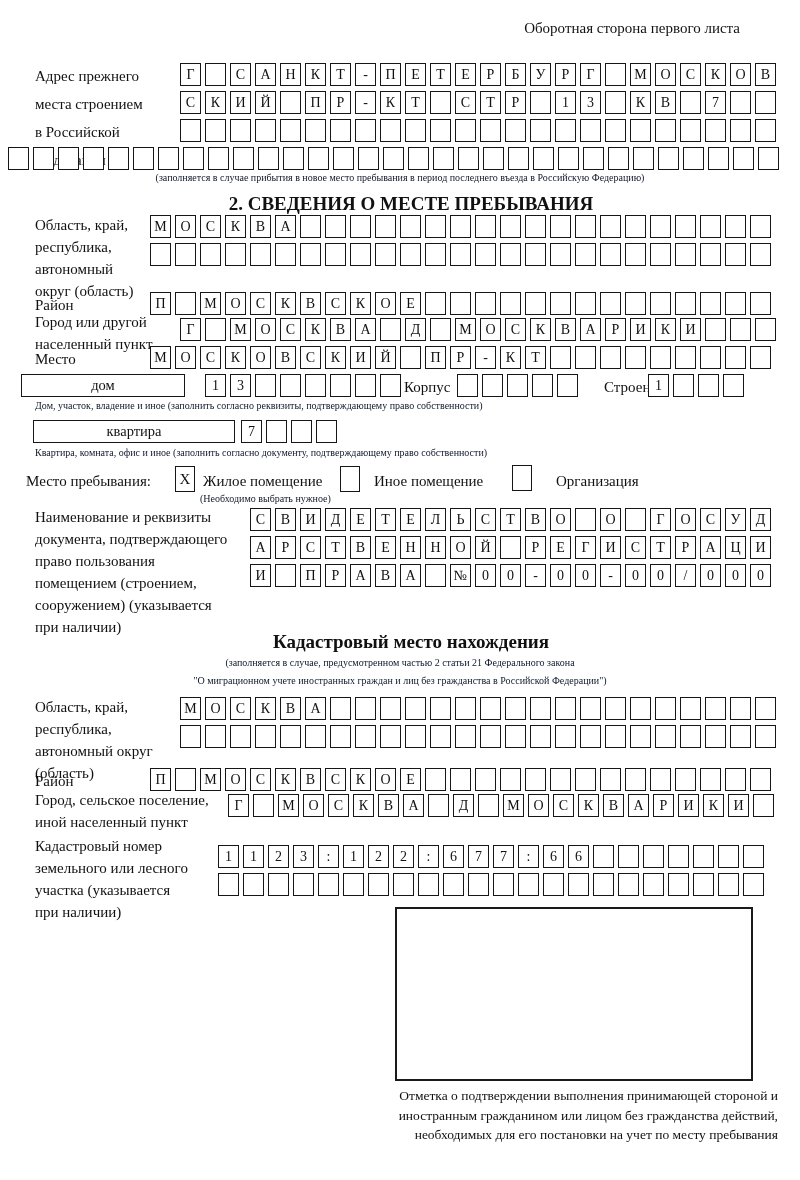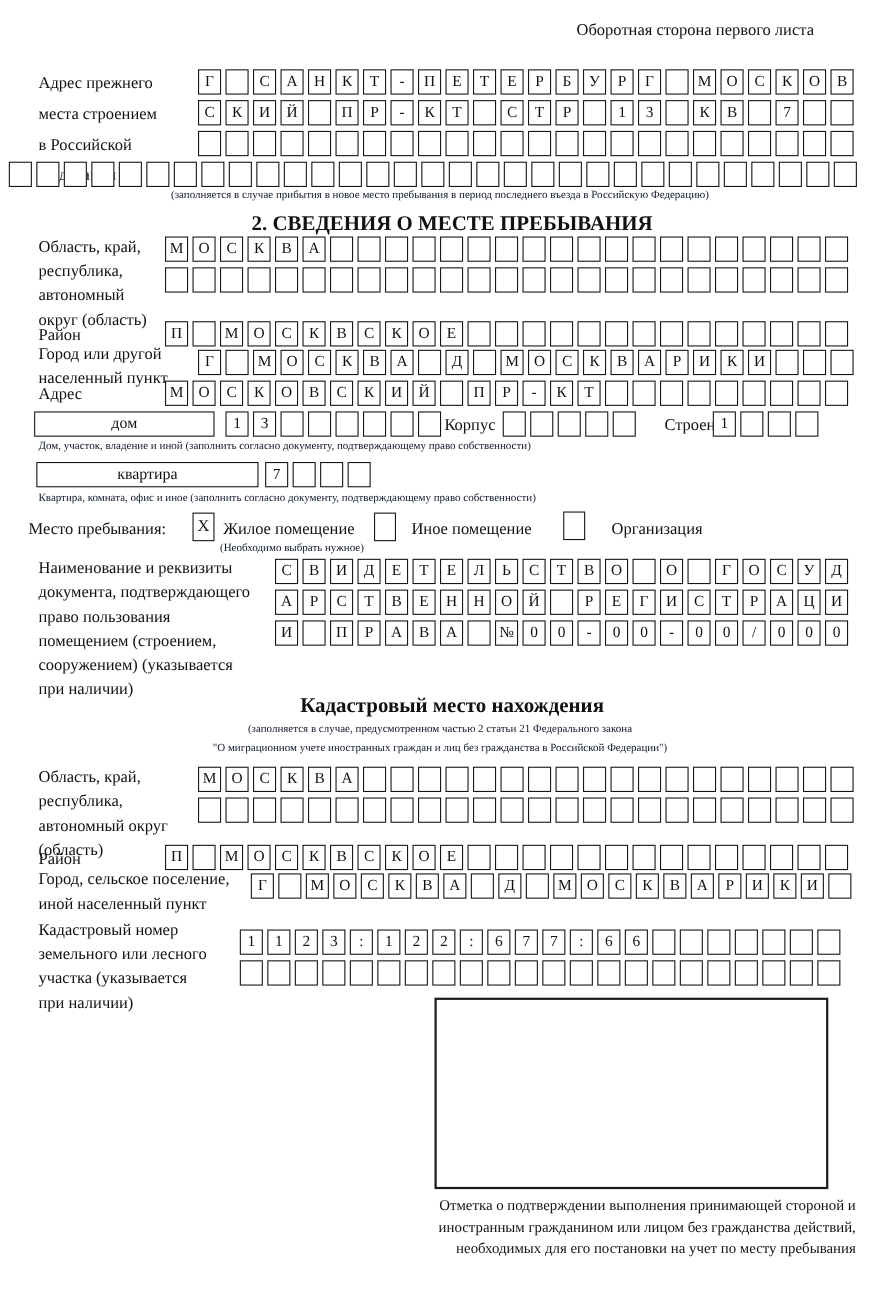--- a/index.html
+++ b/index.html
@@ -263,21 +263,21 @@
       <span class="cell">А</span>
       <span class="cell">Р</span>
       <span class="cell">И</span>
       <span class="cell">К</span>
       <span class="cell">И</span>
       <span class="cell"></span>
       <span class="cell"></span>
       <span class="cell"></span>
     </div>
 
-  <div class="lbl" style="left:35px;top:348px;">Адрес</div>
+  <div class="lbl" style="left:35px;top:348px;">Место</div>
   <div class="boxrow" style="left:150px;top:346px;">
       <span class="cell">М</span>
       <span class="cell">О</span>
       <span class="cell">С</span>
       <span class="cell">К</span>
       <span class="cell">О</span>
       <span class="cell">В</span>
       <span class="cell">С</span>
       <span class="cell">К</span>
       <span class="cell">И</span>
@@ -292,21 +292,21 @@
       <span class="cell"></span>
       <span class="cell"></span>
       <span class="cell"></span>
       <span class="cell"></span>
       <span class="cell"></span>
       <span class="cell"></span>
       <span class="cell"></span>
       <span class="cell"></span>
     </div>
 
-  <div class="field-rect" style="left:31px;top:374px;width:164px;">дом</div>
+  <div class="field-rect" style="left:21px;top:374px;width:164px;">дом</div>
   <div class="boxrow" style="left:205px;top:374px;">
       <span class="cell">1</span>
       <span class="cell">3</span>
       <span class="cell"></span>
       <span class="cell"></span>
       <span class="cell"></span>
       <span class="cell"></span>
       <span class="cell"></span>
       <span class="cell"></span>
     </div>
@@ -318,21 +318,21 @@
       <span class="cell"></span>
       <span class="cell"></span>
     </div>
   <div class="lbl" style="left:580px;top:376px;margin-left:24px;">Строение</div>
   <div class="boxrow" style="left:648px;top:374px;">
       <span class="cell">1</span>
       <span class="cell"></span>
       <span class="cell"></span>
       <span class="cell"></span>
     </div>
-  <div class="caption" style="left:35px;top:400px;">Дом, участок, владение и иной (заполнить согласно документу, подтверждающему право собственности)</div>
+  <div class="caption" style="left:35px;top:400px;">Дом, участок, владение и иное (заполнить согласно реквизиты, подтверждающему право собственности)</div>
 
   <div class="field-rect" style="left:33px;top:420px;width:202px;">квартира</div>
   <div class="boxrow" style="left:241px;top:420px;">
       <span class="cell">7</span>
       <span class="cell"></span>
       <span class="cell"></span>
       <span class="cell"></span>
     </div>
   <div class="caption" style="left:35px;top:447px;">Квартира, комната, офис и иное (заполнить согласно документу, подтверждающему право собственности)</div>
 

